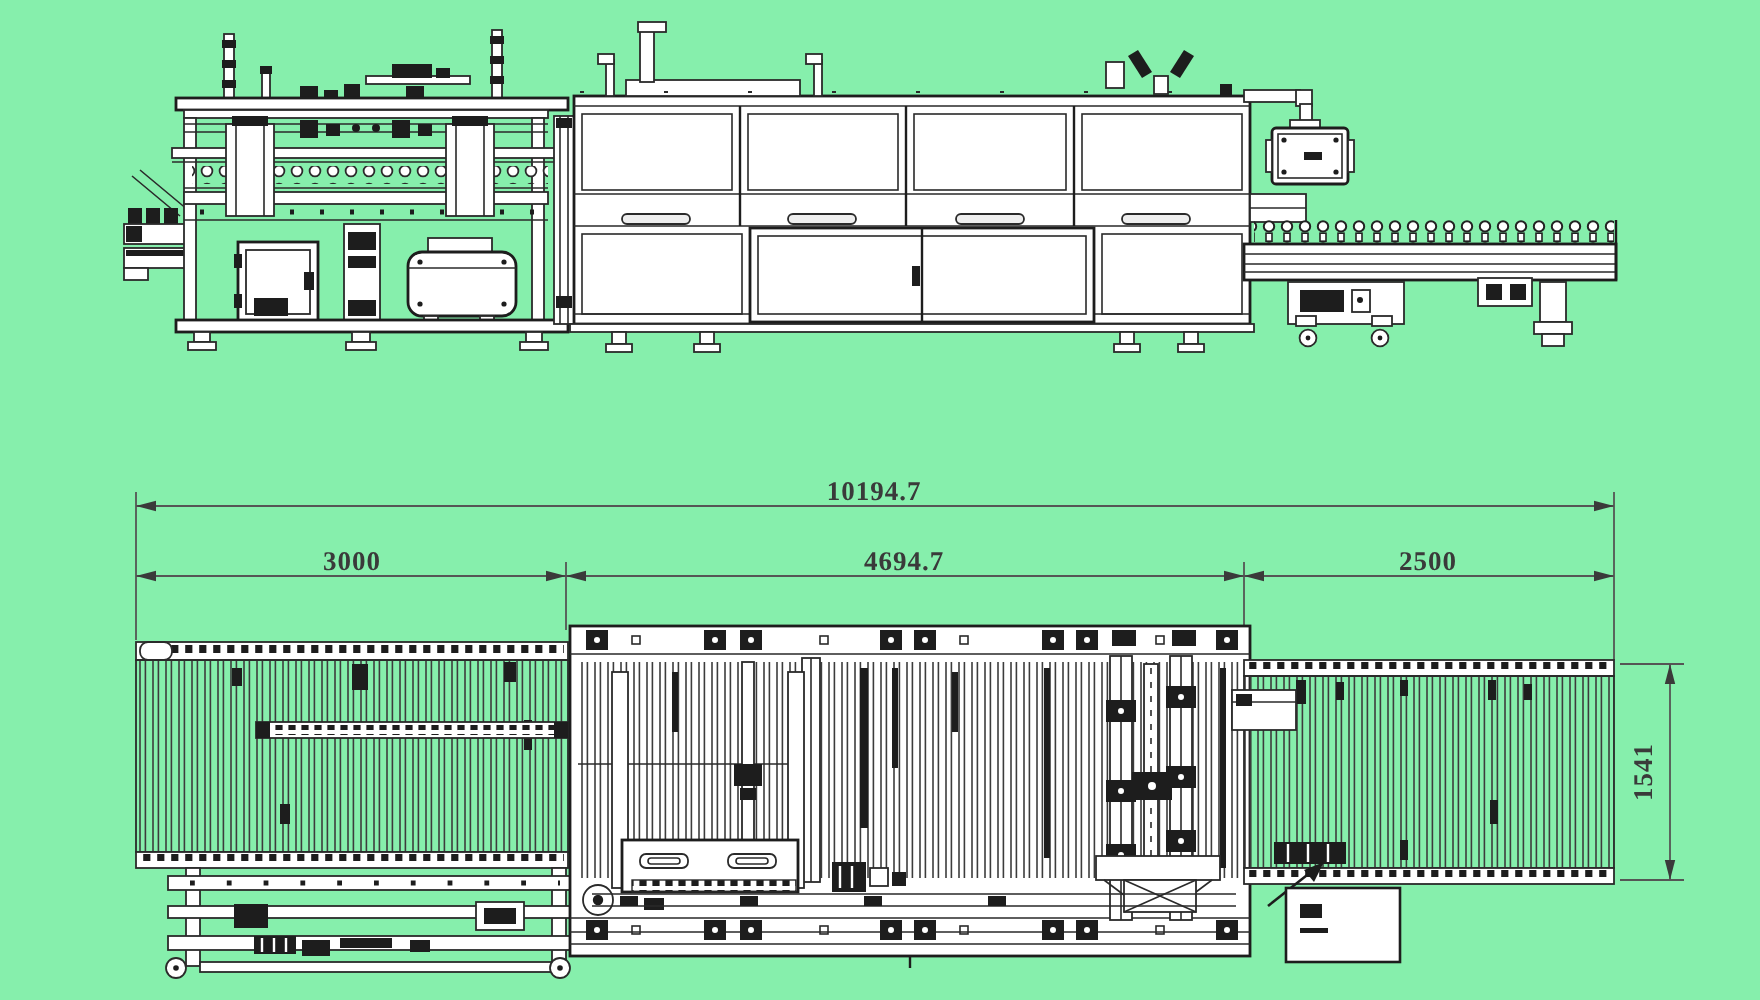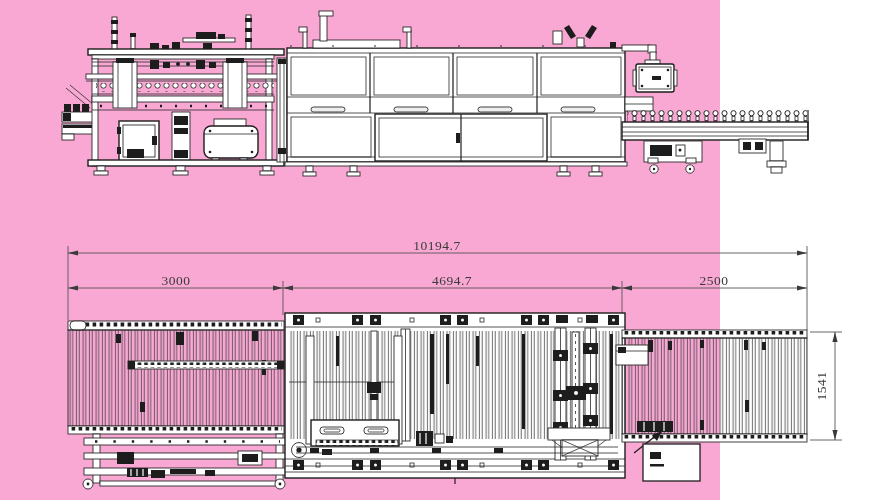--- a/index.html
+++ b/index.html
@@ -1,16 +1,16 @@
 <!DOCTYPE html>
 <html><head>
 <meta charset="utf-8">
 <style>
   html,body{margin:0;padding:0;background:#ffffff;width:880px;height:500px;overflow:hidden;}
-  .canvas{width:720px;height:500px;background:#f9a8d4;}
+  .canvas{width:880px;height:500px;background:#86efac;font-weight:bold;}
   svg{display:block;}
   .dim-text{font-family:"Liberation Serif","DejaVu Serif",serif;font-size:13.5px;fill:#3a3a3a;letter-spacing:0.5px;}
   .ln{stroke:#2a2a2a;stroke-width:0.8;fill:none;}
   .ln2{stroke:#1d1d1d;stroke-width:1.2;fill:none;}
   .wht{fill:#ffffff;stroke:#2a2a2a;stroke-width:0.9;}
   .whtb{fill:#ffffff;stroke:#1d1d1d;stroke-width:1.4;}
   .blk{fill:#1d1d1d;stroke:none;}
   .dimln{stroke:#555555;stroke-width:0.9;fill:none;}
   .dimarrow{fill:#3a3a3a;stroke:none;}
 </style>

